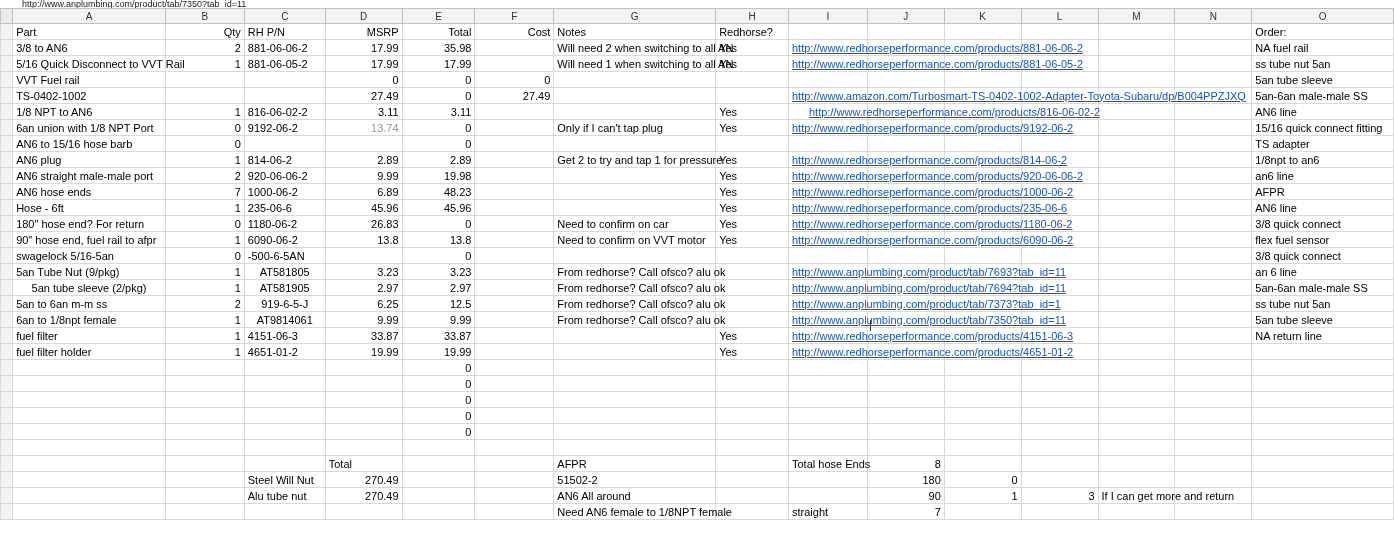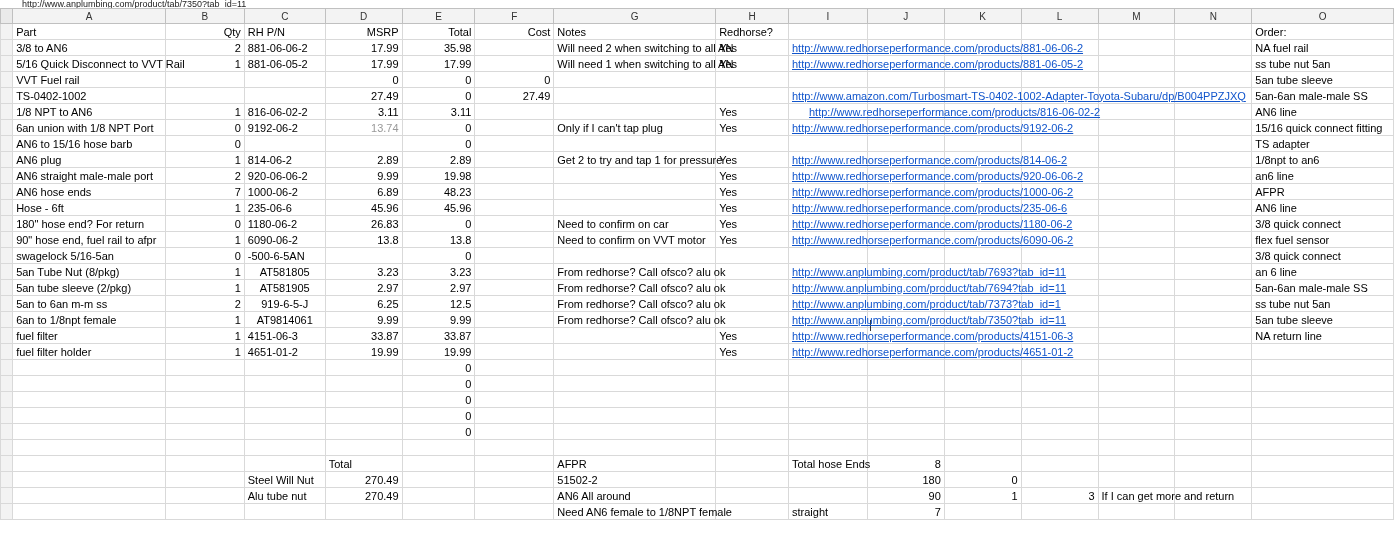--- a/index.html
+++ b/index.html
@@ -406,39 +406,39 @@
           <td></td>
           <td class="num"></td>
           <td class="num"></td>
           <td class="num"></td>
           <td></td>
           <td></td>
           <td style="overflow: visible; position: relative;">3/8 quick connect</td>
         </tr>
         <tr>
           <td class="rowhead"></td>
-          <td style="overflow: visible; position: relative;">5an Tube Nut (8/pkg)</td>
+          <td style="overflow: visible; position: relative;">5an Tube Nut (9/pkg)</td>
           <td class="num">1</td>
           <td class="ctr" style="overflow: visible; position: relative;">AT581805</td>
           <td class="num">3.23</td>
           <td class="num">3.23</td>
           <td class="num"></td>
           <td style="overflow: visible; position: relative;">From redhorse? Call ofsco? alu ok</td>
           <td></td>
           <td style="overflow: visible; position: relative; z-index: 2;"><a class="link">http://www.anplumbing.com/product/tab/7693?tab_id=11</a></td>
           <td class="num"></td>
           <td class="num"></td>
           <td class="num"></td>
           <td></td>
           <td></td>
           <td style="overflow: visible; position: relative;">an 6 line</td>
         </tr>
         <tr>
           <td class="rowhead"></td>
-          <td style="overflow: visible; position: relative;">5an tube sleeve  (2/pkg)</td>
+          <td style="overflow: visible; position: relative; text-align: center;">5an tube sleeve  (2/pkg)</td>
           <td class="num">1</td>
           <td class="ctr" style="overflow: visible; position: relative;">AT581905</td>
           <td class="num">2.97</td>
           <td class="num">2.97</td>
           <td class="num"></td>
           <td style="overflow: visible; position: relative;">From redhorse? Call ofsco? alu ok</td>
           <td></td>
           <td style="overflow: visible; position: relative; z-index: 2;"><a class="link">http://www.anplumbing.com/product/tab/7694?tab_id=11</a></td>
           <td class="num"></td>
           <td class="num"></td>

